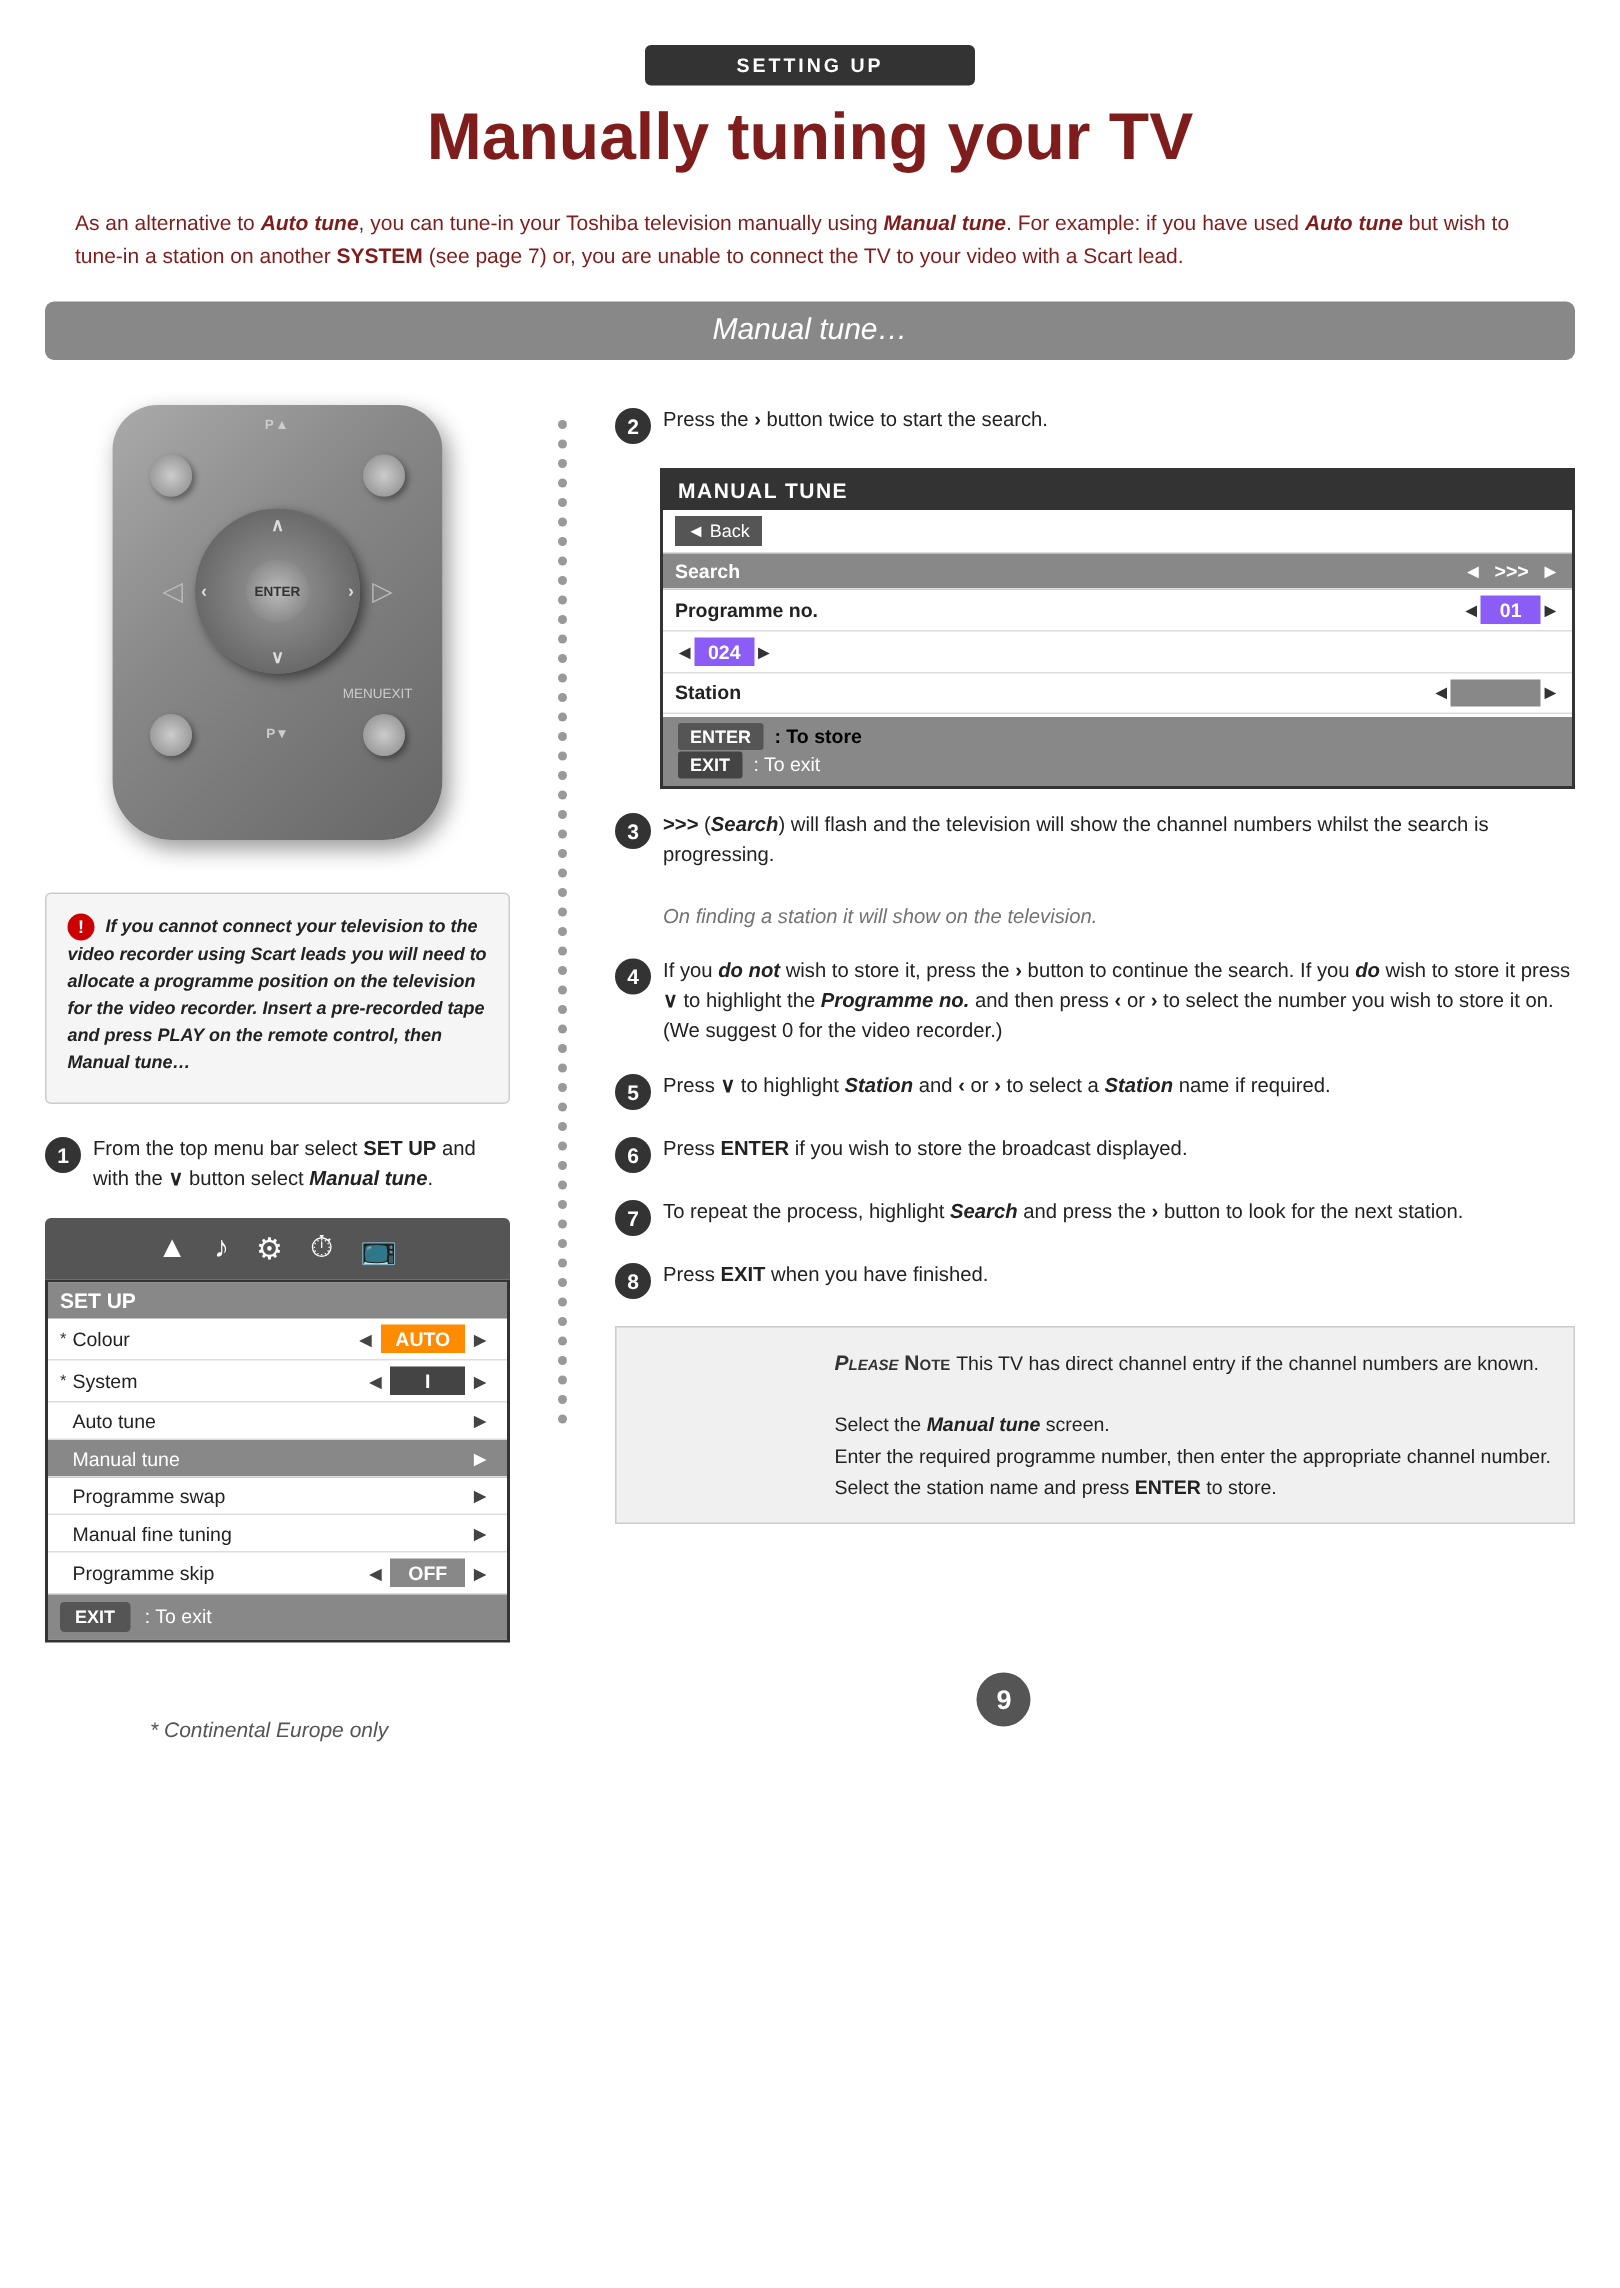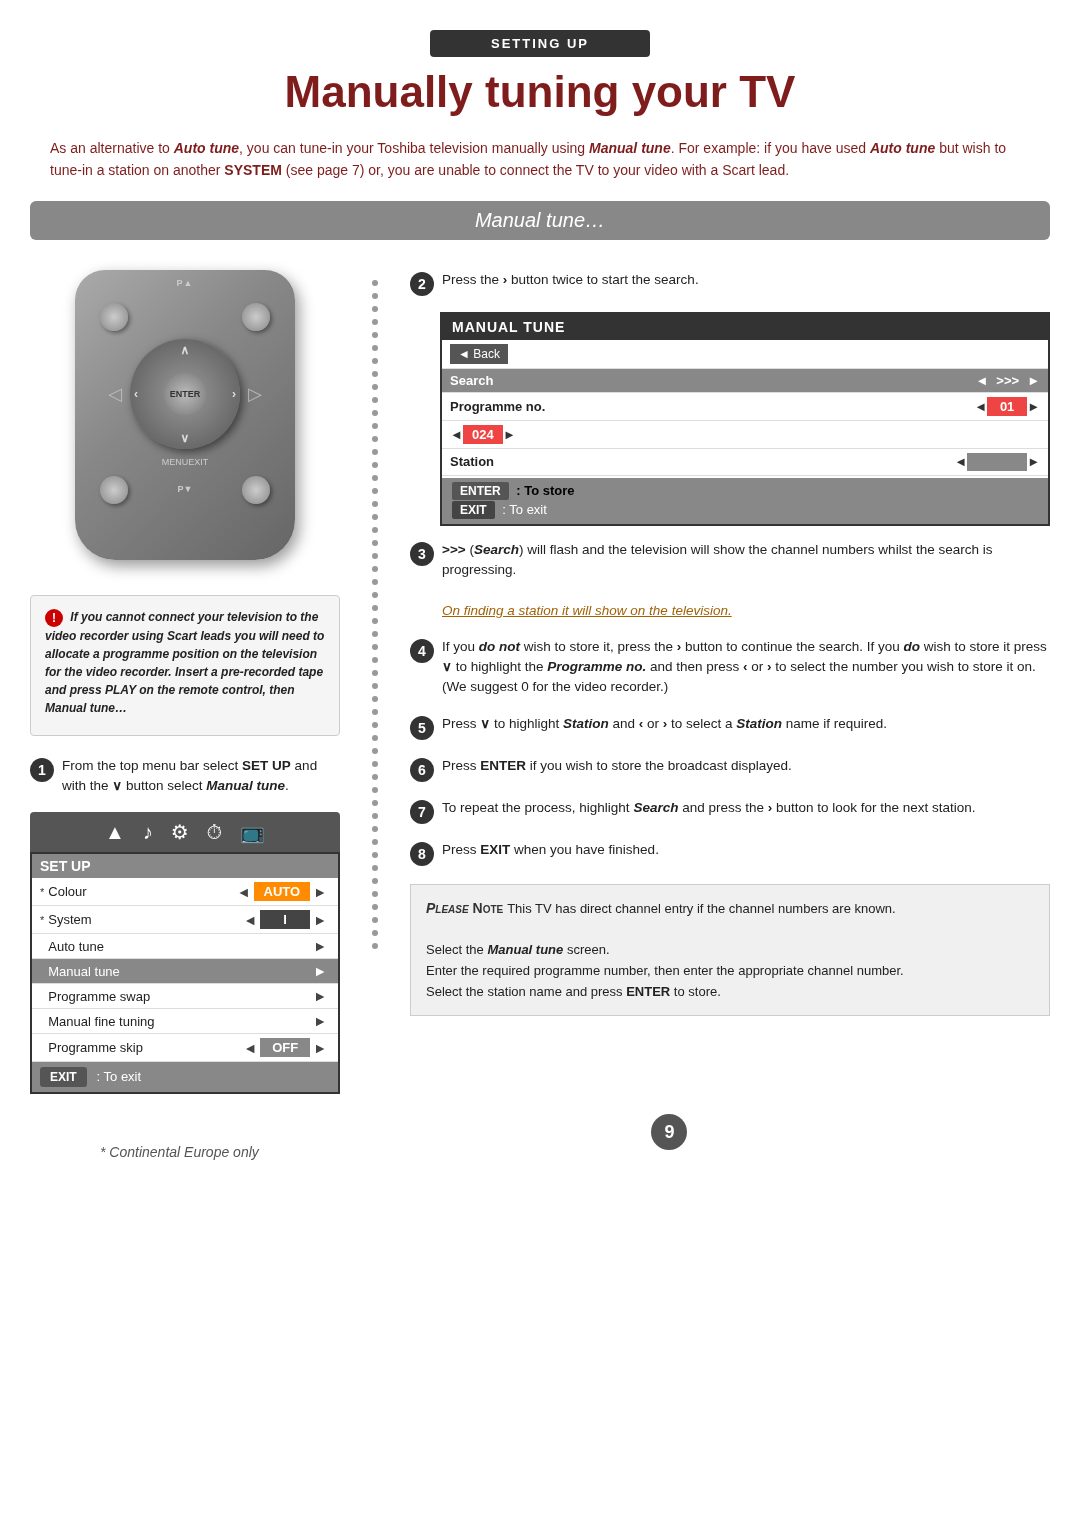--- a/index.html
+++ b/index.html
@@ -164,21 +164,21 @@
     }
 
     .remote-bottom-btns {
       display: flex;
       justify-content: space-between;
       padding: 5px 25px;
     }
 
     .remote-label-row {
       display: flex;
-      justify-content: center;
+      justify-content: flex-end;
       padding: 0 20px;
       color: #ccc;
       font-size: 9px;
     }
 
     
     .warning-box {
       background: #f5f5f5;
       border: 1px solid #ccc;
       border-radius: 4px;
@@ -356,21 +356,21 @@
       color: #fff;
       font-weight: bold;
     }
 
     .tune-arrow {
       color: #333;
       font-size: 13px;
     }
 
     .tune-value {
-      background: #ef4444;
+      background: #8b5cf6;
       color: #fff;
       padding: 2px 8px;
       font-weight: bold;
       min-width: 40px;
       text-align: center;
     }
 
     .tune-value-dash {
       background: #888;
       color: #888;
@@ -726,21 +726,21 @@
         <span class="exit-key" style="margin-top:3px; display:inline-block;">EXIT</span>
         <span style="color:#fff;">: To exit</span>
       </div>
     </div>
 
     <div class="step-row" style="margin-top:14px;">
       <div class="step-label">3</div>
       <div class="step-content">
         <span class="bold">&gt;&gt;&gt;</span> (<span class="ib">Search</span>) will flash and the television will show the channel numbers whilst the search is progressing.
         <br><br>
-        <span style="font-style:italic; color:#a16207;text-decoration:underline;">On finding a station it will show on the television.</span>
+        <span style="font-style:italic; color:#737373;">On finding a station it will show on the television.</span>
       </div>
     </div>
 
     <div class="step-row">
       <div class="step-label">4</div>
       <div class="step-content">
         If you <span class="ib">do not</span> wish to store it, press the <span class="bold">›</span> button to continue the search. If you <span class="ib">do</span> wish to store it press <span class="bold">∨</span> to highlight the <span class="ib">Programme no.</span> and then press <span class="bold">‹</span> or <span class="bold">›</span> to select the number you wish to store it on. (We suggest 0 for the video recorder.)
       </div>
     </div>
 
@@ -766,21 +766,21 @@
     </div>
 
     <div class="step-row">
       <div class="step-label">8</div>
       <div class="step-content">
         Press <span class="bold">EXIT</span> when you have finished.
       </div>
     </div>
 
     <div class="please-note-box">
-      <div style="display:flex; gap:8px;">
+      <div style="display:flex; gap:8px;justify-content:flex-end;">
         <div>
           <span class="please-note-title">
             <span class="please">P<span style="font-variant:small-caps;">lease</span></span> <span class="note">N<span style="font-variant:small-caps;">ote</span></span>
           </span>
           <span> This TV has direct channel entry if the channel numbers are known.</span>
           <br><br>
           <span>Select the <span class="ib">Manual tune</span> screen.</span><br>
           <span>Enter the required programme number, then enter the appropriate channel number.</span><br>
           <span>Select the station name and press <span class="bold">ENTER</span> to store.</span>
         </div>

